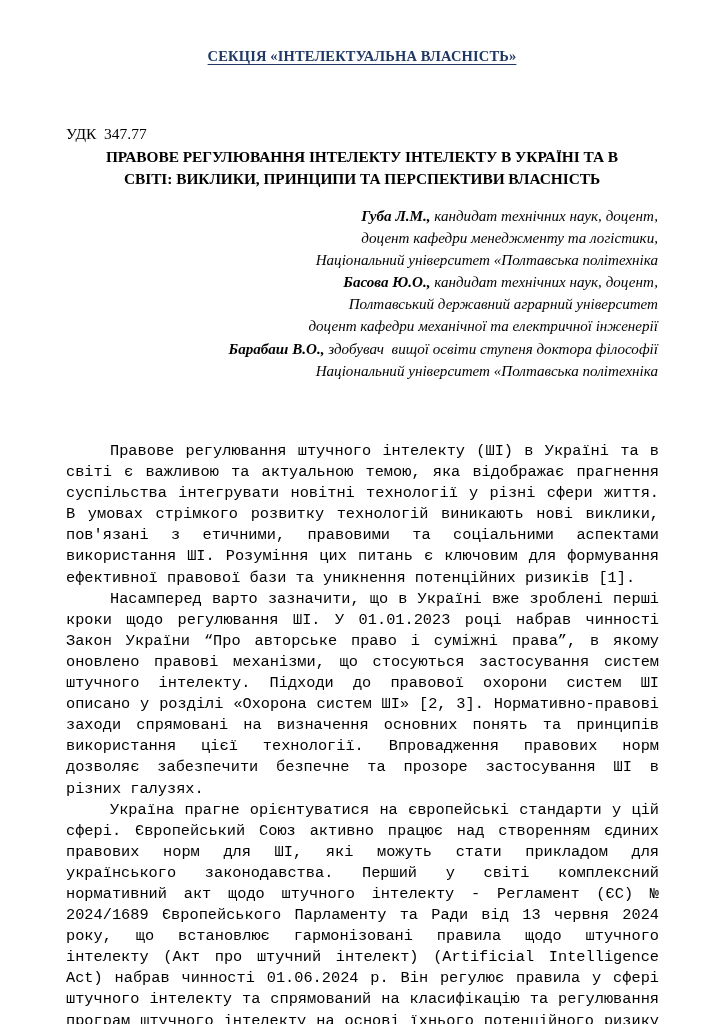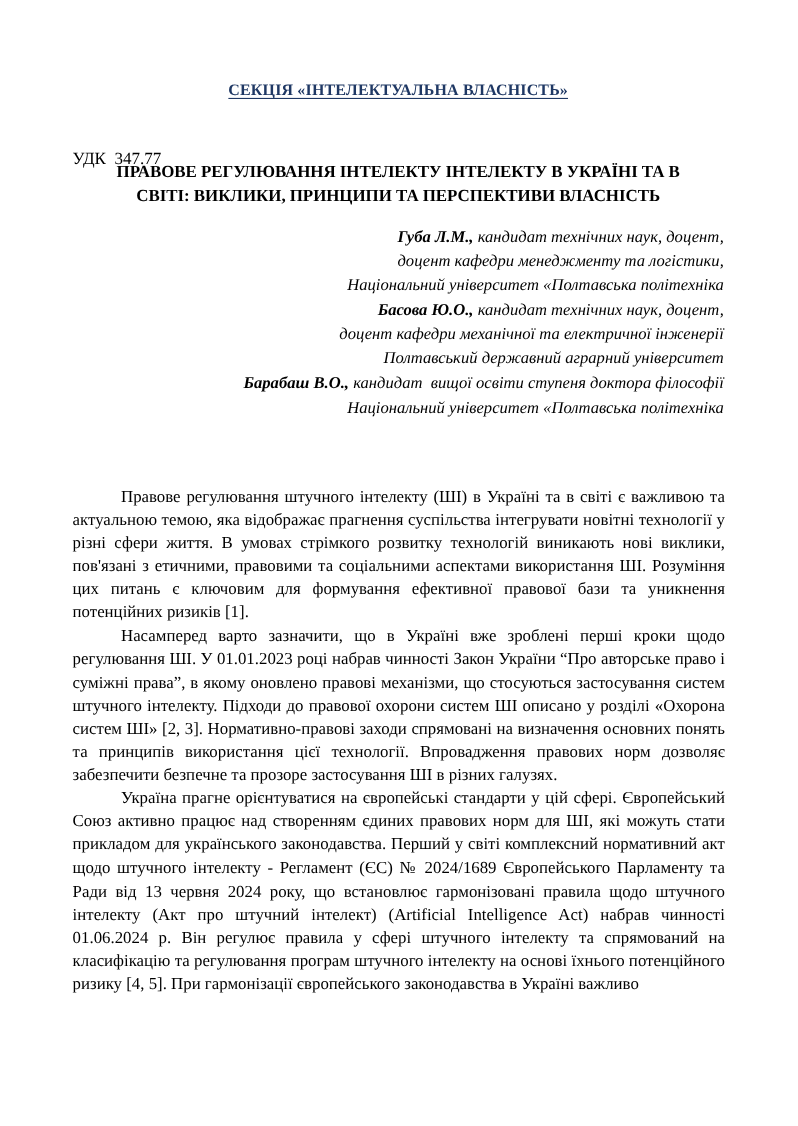--- a/index.html
+++ b/index.html
@@ -23,39 +23,39 @@
     top: 0;
     width: 725px;
     height: 1024px;
     box-sizing: border-box;
   }
 
   
   .section-header {
     position: absolute;
     left: 66px;
-    top: 74px;
+    top: 48px;
     width: 592px;
     text-align: center;
     font-weight: bold;
     font-size: 14.5px;
     letter-spacing: 0.15px;
     color: #1f3864;
   }
   .section-header .underline {
     text-decoration: underline;
     text-underline-offset: 3px;
     text-decoration-thickness: 1.3px;
   }
 
   
   .udk {
     position: absolute;
     left: 66px;
-    top: 136px;
+    top: 125px;
     font-size: 15.5px;
     white-space: pre;
   }
 
   
   .doc-title {
     position: absolute;
     left: 66px;
     top: 146px;
     width: 592px;
@@ -88,20 +88,21 @@
     top: 441px;
     width: 593px;
     font-size: 15.3px;
     line-height: 21.1px;
     text-align: justify;
     text-justify: inter-word;
   }
   .body-text p {
     margin: 0;
     text-indent: 44px;
+    font-family: Liberation Mono, monospace;
   }
 
   
   .page-number {
     position: absolute;
     left: 0;
     top: 950px;
     width: 725px;
     text-align: center;
     font-size: 15.3px;
@@ -121,23 +122,23 @@
   <div class="doc-title">
     <span class="tline">ПРАВОВЕ РЕГУЛЮВАННЯ ІНТЕЛЕКТУ ІНТЕЛЕКТУ В УКРАЇНІ ТА В</span>
     <span class="tline">СВІТІ: ВИКЛИКИ, ПРИНЦИПИ ТА ПЕРСПЕКТИВИ ВЛАСНІСТЬ</span>
   </div>
 
   <div class="authors">
     <span class="aline"><b class="nm">Губа Л.М.,</b><span> кандидат технічних наук, доцент,</span></span>
     <span class="aline">доцент кафедри менеджменту та логістики,</span>
     <span class="aline">Національний університет «Полтавська політехніка</span>
     <span class="aline"><b class="nm">Басова Ю.О.,</b><span> кандидат технічних наук, доцент,</span></span>
+    <span class="aline">Полтавський державний аграрний університет</span>
     <span class="aline">доцент кафедри механічної та електричної інженерії</span>
-    <span class="aline">Полтавський державний аграрний університет</span>
-    <span class="aline"><b class="nm">Барабаш В.О.,</b><span> кандидат  вищої освіти ступеня доктора філософії</span></span>
+    <span class="aline"><b class="nm">Барабаш В.О.,</b><span> здобувач  вищої освіти ступеня доктора філософії</span></span>
     <span class="aline">Національний університет «Полтавська політехніка</span>
   </div>
 
   <div class="body-text">
     <p>Правове регулювання штучного інтелекту (ШІ) в Україні та в світі є важливою та актуальною темою, яка відображає прагнення суспільства інтегрувати новітні технології у різні сфери життя. В умовах стрімкого розвитку технологій виникають нові виклики, пов'язані з етичними, правовими та соціальними аспектами використання ШІ. Розуміння цих питань є ключовим для формування ефективної правової бази та уникнення потенційних ризиків [1].</p>
     <p>Насамперед варто зазначити, що в Україні вже зроблені перші кроки щодо регулювання ШІ. У 01.01.2023 році набрав чинності Закон України “Про авторське право і суміжні права”, в якому оновлено правові механізми, що стосуються застосування систем штучного інтелекту.  Підходи до правової охорони систем ШІ описано у розділі «Охорона систем ШІ» [2, 3]. Нормативно-правові заходи спрямовані на визначення основних понять та принципів використання цієї технології. Впровадження правових норм дозволяє забезпечити безпечне та прозоре застосування ШІ в різних галузях.</p>
     <p>Україна прагне орієнтуватися на європейські стандарти у цій сфері. Європейський Союз активно працює над створенням єдиних правових норм для ШІ, які можуть стати прикладом для українського законодавства. Перший у світі комплексний нормативний акт щодо штучного інтелекту - Регламент (ЄС) № 2024/1689 Європейського Парламенту та Ради від 13 червня 2024 року, що встановлює гармонізовані правила щодо штучного інтелекту (Акт про штучний інтелект) (Artificial Intelligence Act) набрав чинності 01.06.2024 р. Він регулює правила у сфері штучного інтелекту та спрямований на  класифікацію та регулювання програм штучного інтелекту на основі їхнього потенційного ризику [4, 5]. При гармонізації європейського законодавства в Україні важливо</p>
   </div>
 
 

